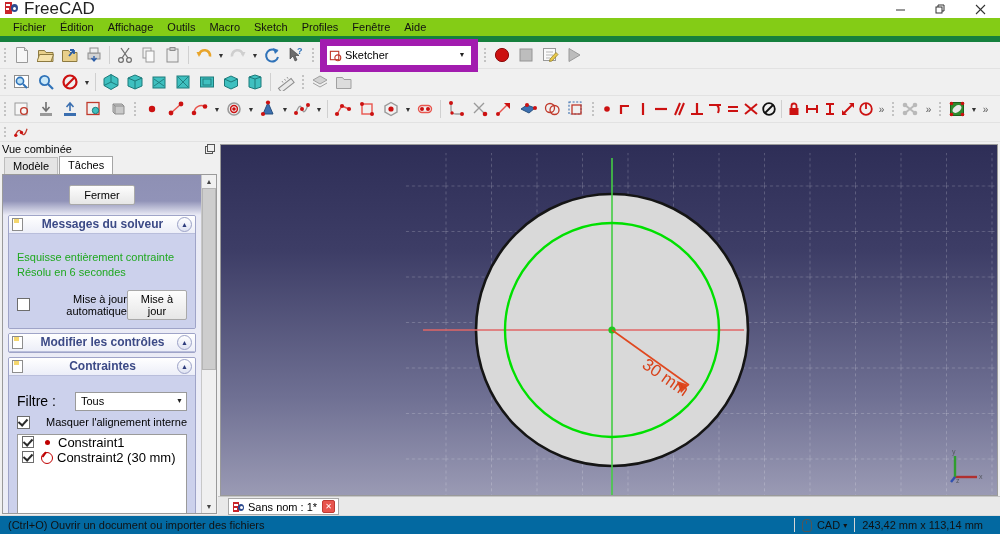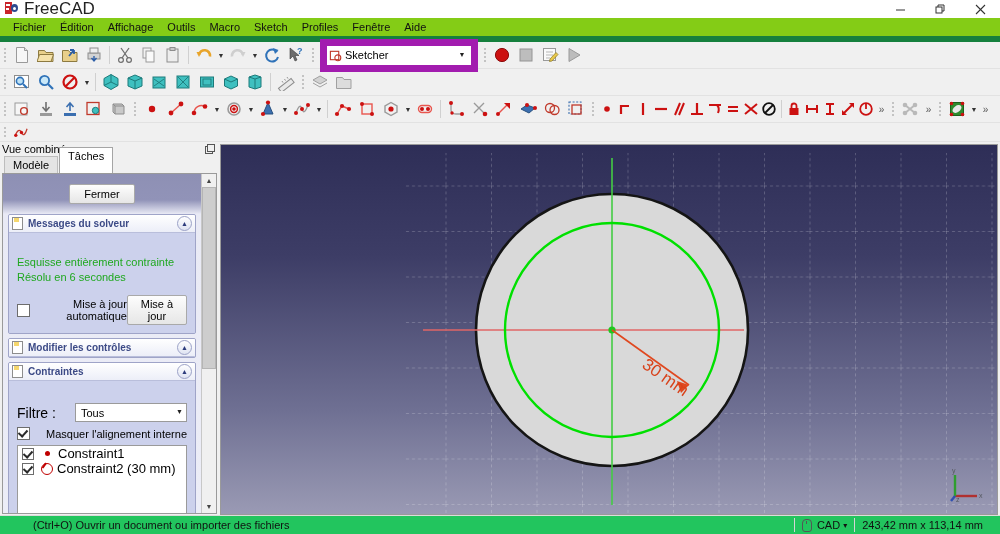--- a/index.html
+++ b/index.html
@@ -48,38 +48,38 @@
 
   
   .panel{width:218px;display:flex;flex-direction:column;flex:0 0 auto;background:#f0f0f0;}
   .panel-title{height:16px;display:flex;align-items:center;justify-content:space-between;padding:0 4px 0 2px;font-size:11px;background:#f0f0f0;color:#000;}
   .panel-title .undock{width:10px;height:10px;position:relative;}
   .panel-title .undock:before{content:"";position:absolute;left:1px;top:2px;width:6px;height:6px;border:1px solid #555;}
   .panel-title .undock:after{content:"";position:absolute;left:3px;top:0px;width:6px;height:6px;border:1px solid #555;background:#f0f0f0;}
 
   .tabs{display:flex;align-items:flex-end;height:17px;padding-left:4px;background:#f0f0f0;}
   .tab{padding:2px 8px 2px 8px;font-size:11px;background:#e4e4e4;border:1px solid #bdbdbd;border-bottom:none;margin-right:1px;color:#000;}
-  .tab.active{background:#ffffff;border-color:#a5a5a5;padding-bottom:11px;}
+  .tab.active{background:#ffffff;border-color:#a5a5a5;padding-bottom:3px;}
 
   .panel-body{flex:1 1 auto;position:relative;background:#6b6d94;border:1px solid #9a9a9a;margin:0 1px 1px 2px;overflow:hidden;display:flex;}
   .panel-scroll{flex:1 1 auto;position:relative;overflow:hidden;
     background:linear-gradient(to bottom,#8e90b4 0px,#9193b8 26px,#e9eaf5 40px,#ecedf7 100%);}
 
   .close-btn-row{display:flex;justify-content:center;padding-top:10px;padding-bottom:10px;}
   .btn{background:linear-gradient(to bottom,#fdfdfd,#e6e6e6);border:1px solid #a9a9a9;border-radius:2px;font-size:11px;padding:3px 14px;color:#000;}
 
   .taskbox{border:1px solid #9fa4c8;background:#ccd1ec;margin:0 5px 4px 5px;border-radius:2px;overflow:hidden;}
   .taskbox-header{display:flex;align-items:center;height:17px;padding:0 3px;
     background:linear-gradient(to bottom,#ffffff,#eceef8);border-bottom:1px solid #b9bedb;}
   .tb-note{width:9px;height:11px;background:#fff;border:1px solid #8d8d8d;position:relative;margin-right:5px;flex:0 0 auto;}
   .tb-note:after{content:"";position:absolute;left:1px;top:0px;width:5px;height:4px;background:#f5d76e;}
-  .taskbox-header .t{font-size:10px;font-weight:bold;color:#3c4a86;flex:1 1 auto;}
+  .taskbox-header .t{font-size:12px;font-weight:bold;color:#3c4a86;flex:1 1 auto;text-align:center;}
   .chev-btn{width:13px;height:13px;border-radius:50%;background:linear-gradient(to bottom,#ffffff,#dfe3f2);border:1px solid #9ba1c6;
     display:flex;align-items:center;justify-content:center;font-size:7px;color:#2d3c7c;flex:0 0 auto;}
-  .taskbox-content{padding:22px 8px 8px 8px;background:#ccd1ec;}
+  .taskbox-content{padding:16px 8px 8px 8px;background:#ccd1ec;}
   .solver-line{color:#1fa81f;font-size:11px;line-height:15px;}
   .chkrow{display:flex;align-items:center;margin-top:10px;}
   .chk{width:11px;height:11px;background:#fff;border:1px solid #6d6d6d;margin-right:5px;position:relative;flex:0 0 auto;}
   .chk.checked:after{content:"";position:absolute;left:2px;top:0px;width:4px;height:7px;border:solid #2b2b2b;border-width:0 2px 2px 0;transform:rotate(42deg);}
   .chkrow .lbl{font-size:11px;color:#000;flex:1 1 auto;text-align:right;}
   .btn-sm{font-size:11px;padding:2px 8px;}
 
   
   .filter-row{display:flex;align-items:center;margin-bottom:5px;}
   .filter-row .lbl{font-size:14px;width:58px;color:#000;}
@@ -103,21 +103,21 @@
   .viewport{flex:1 1 auto;position:relative;overflow:hidden;border:1px solid #9a9a9a;margin:2px 2px 0 2px;
     background:linear-gradient(to bottom,#2e2e57 0%,#3d3d66 30%,#6f7093 72%,#9a9ab4 100%);}
   .grid-svg{position:absolute;left:0;top:0;}
   .axisgizmo{position:absolute;right:12px;bottom:8px;width:40px;height:40px;}
   .doc-tabbar{height:18px;background:#e9e9e9;border-top:1px solid #c6c6c6;display:flex;align-items:flex-end;padding-left:10px;flex:0 0 auto;}
   .doc-tab{display:flex;align-items:center;height:15px;background:#fff;border:1px solid #a8a8a8;padding:0 3px 0 4px;font-size:11px;}
   .doc-tab .x{width:11px;height:11px;margin-left:5px;background:#e8554e;border:1px solid #c03b34;border-radius:2px;color:#fff;font-size:8px;
     display:flex;align-items:center;justify-content:center;line-height:1;}
 
   
-  .statusbar{height:18px;background:#22c55e;display:flex;align-items:center;border-top:1px solid #dcdcdc;flex:0 0 auto;font-size:11px;color:#111;padding-left:25px;}
+  .statusbar{height:18px;background:#0369a1;display:flex;align-items:center;border-top:1px solid #dcdcdc;flex:0 0 auto;font-size:11px;color:#111;}
   .status-left{padding-left:8px;flex:1 1 auto;}
   .status-right{display:flex;align-items:flex-end;gap:0px;padding-right:10px;}
   .st-cell{padding:0 7px;display:flex;align-items:center;border-left:1px solid #d5d5d5;height:14px;}
   .mouse-ico{width:8px;height:11px;border:1px solid #555;border-radius:4px 4px 3px 3px;position:relative;margin-right:5px;}
   .mouse-ico:after{content:"";position:absolute;left:3px;top:1px;width:1px;height:3px;background:#555;}
 </style>
 </head>
 <body>
 
 <div id="app">
@@ -802,20 +802,32 @@
         <svg class="axisgizmo" width="40" height="40" viewBox="0 0 40 40">
           <line x1="10" y1="30" x2="32" y2="30" stroke="#b03030" stroke-width="2.4"></line>
           <line x1="10" y1="30" x2="10" y2="9" stroke="#2f9e2f" stroke-width="2.4"></line>
           <line x1="10" y1="30" x2="6" y2="35" stroke="#3050b0" stroke-width="2.4"></line>
           <text x="34" y="32" font-size="7" fill="#55585f" font-family="Liberation Sans, sans-serif">x</text>
           <text x="7" y="7" font-size="7" fill="#55585f" font-family="Liberation Sans, sans-serif">y</text>
           <text x="11" y="36" font-size="7" fill="#55585f" font-family="Liberation Sans, sans-serif">z</text>
         </svg>
       </div>
 
+      <div class="doc-tabbar">
+        <div class="doc-tab">
+          <span style="display:inline-flex;margin-right:4px">
+            <span class="fcicon" style="width:11px;height:10px">
+                <span class="f" style="width:6px;height:10px"></span>
+                <span class="g" style="left:5px;width:6px;height:7px"></span>
+              </span>
+          </span>
+          <span>Sans nom : 1*</span>
+          <span class="x">✕</span>
+        </div>
+      </div>
     </div>
   </div>
 
   <div class="statusbar">
     <div class="status-left">(Ctrl+O) Ouvrir un document ou importer des fichiers</div>
     <div class="status-right">
       <div class="st-cell">
         <span class="mouse-ico"></span>
         <span>CAD</span>
         <span style="margin-left:3px;font-size:8px">▾</span>

